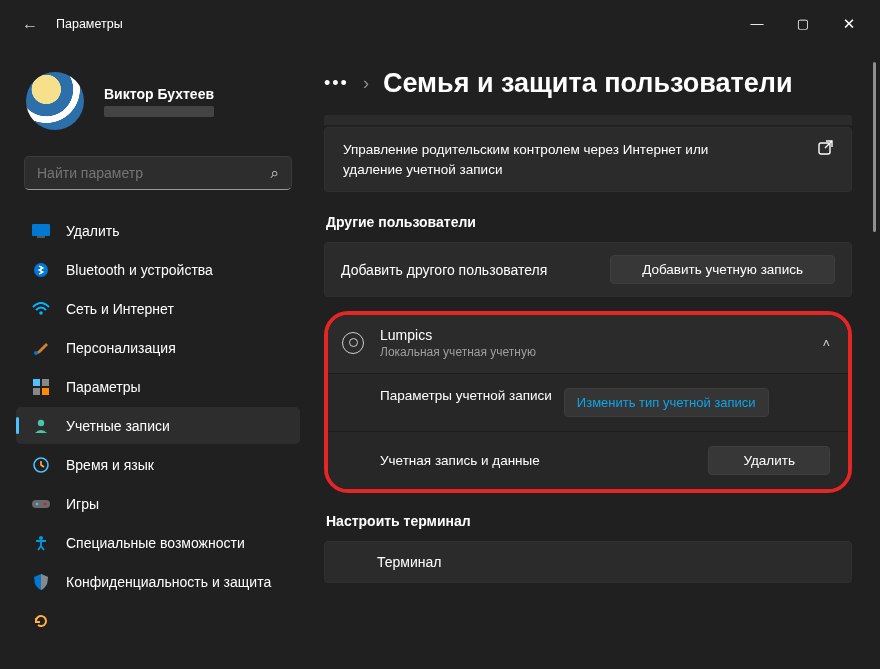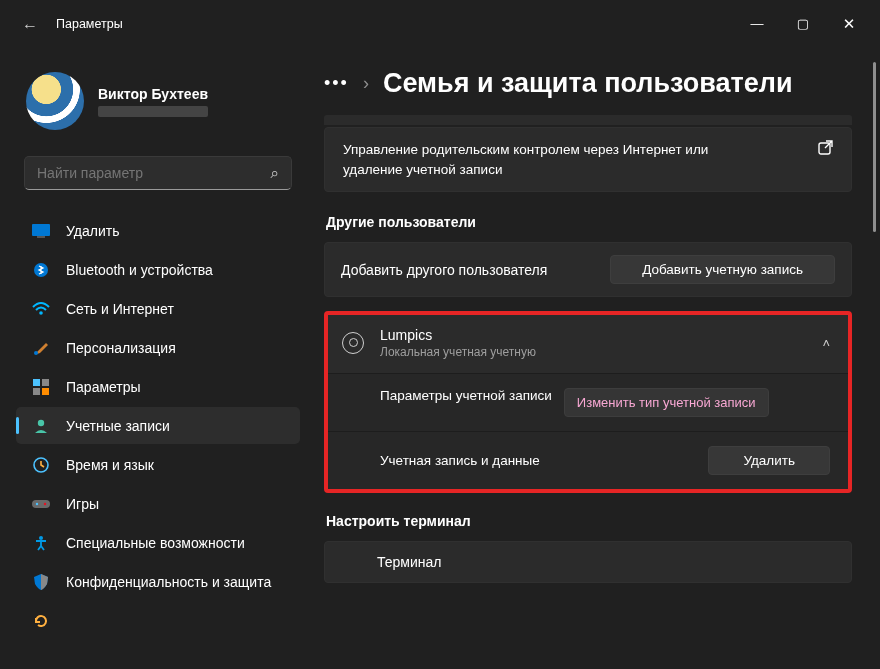--- a/index.html
+++ b/index.html
@@ -18,21 +18,21 @@
     padding: 0 8px 0 14px;
   }
   .back-btn { width:32px; text-align:center; font-size:16px; color:#cccccc; }
   .title { font-size:12.5px; color:#ffffff; margin-left:10px; }
   .win-controls { margin-left:auto; display:flex; }
   .win-btn { width:46px; text-align:center; color:#ffffff; font-size:13px; line-height:32px; }
   .win-btn.close { font-size:15px; }
   .body-wrap { display:flex; height:calc(100% - 48px); }
   
   .sidebar { width:312px; padding: 18px 8px 0 12px; display:flex; flex-direction:column; }
-  .profile { display:flex; align-items:center; padding:6px 8px 18px 14px; }
+  .profile { display:flex; align-items:center; padding:6px 8px 18px 14px;gap:6px; }
   .avatar {
     width:58px; height:58px; border-radius:50%;
     background: radial-gradient(circle at 35% 30%, #f6e08b 0 26%, #2c6fab 27% 48%, #ffffff 49% 60%, #2c6fab 61% 100%);
     flex-shrink:0;
   }
   .profile-text { margin-left:14px; }
   .profile-name { font-size:14px; font-weight:600; }
   .profile-sub { font-size:12px; color:#444; background:#444; border-radius:2px; width:110px; height:11px; margin-top:4px; }
   .search {
     margin:8px 12px 22px 12px;
@@ -80,21 +80,21 @@
     display:flex; align-items:center; padding:12px 16px;
   }
   .row-label { font-size:14px; }
   .btn {
     margin-left:auto;
     background:#373737; border:1px solid #3e3e3e; border-radius:4px;
     color:#ffffff; font-size:13.5px;
     padding:6px 31px;
   }
   .highlight-box {
-    border:4px solid #e62525; border-radius:4px;
+    border:4px solid #e62525; border-radius:24px;
     margin-top:14px; overflow:hidden;
   }
   .user-head {
     background:#2b2b2b; display:flex; align-items:center;
     padding:12px 18px 14px 14px;
   }
   .user-ic {
     width:22px; height:22px; border:1.6px solid #cfcfcf; border-radius:50%;
     display:flex; align-items:center; justify-content:center; margin-right:16px;
   }
@@ -105,21 +105,21 @@
   .chev { margin-left:auto; color:#cfcfcf; font-size:13px; }
   .sub-row {
     background:#272727; border-top:1px solid #1d1d1d;
     padding:14px 18px 14px 52px;
     display:flex; align-items:center;
     font-size:13.5px;
   }
   .sub-row.column { flex-direction:row; align-items:flex-start; gap:12px; }
   .small-btn {
     background:#353535; border:1px solid #3d3d3d; border-radius:4px;
-    color:#f9a8d4; font-size:13px; padding:6px 12px;
+    color:#0ea5e9; font-size:13px; padding:6px 12px;
   }
   .scrollbar {
     position:absolute; right:4px; top:14px; width:3px; height:170px;
     background:#8f8f8f; border-radius:2px;
   }
 </style>
 </head>
 <body>
 
 <div class="titlebar">

